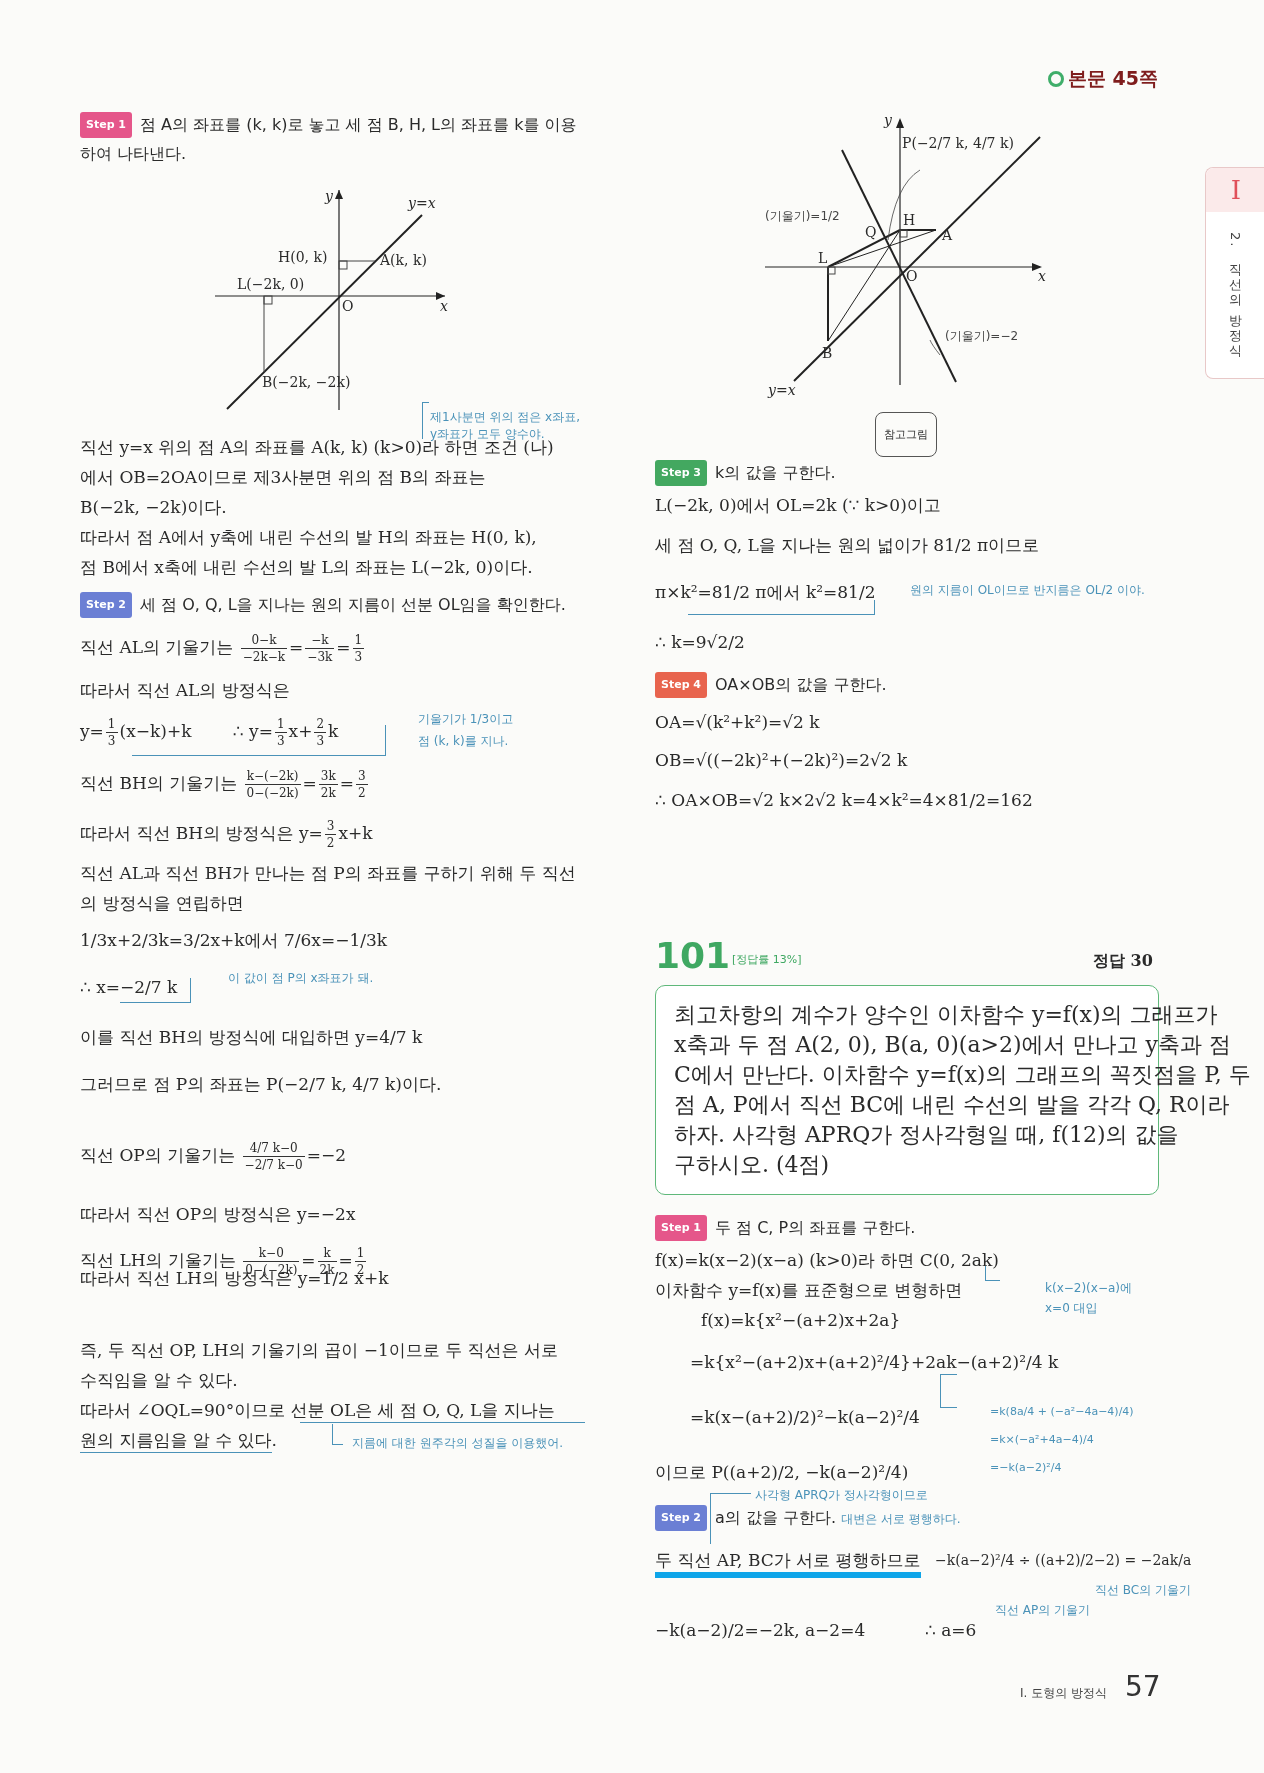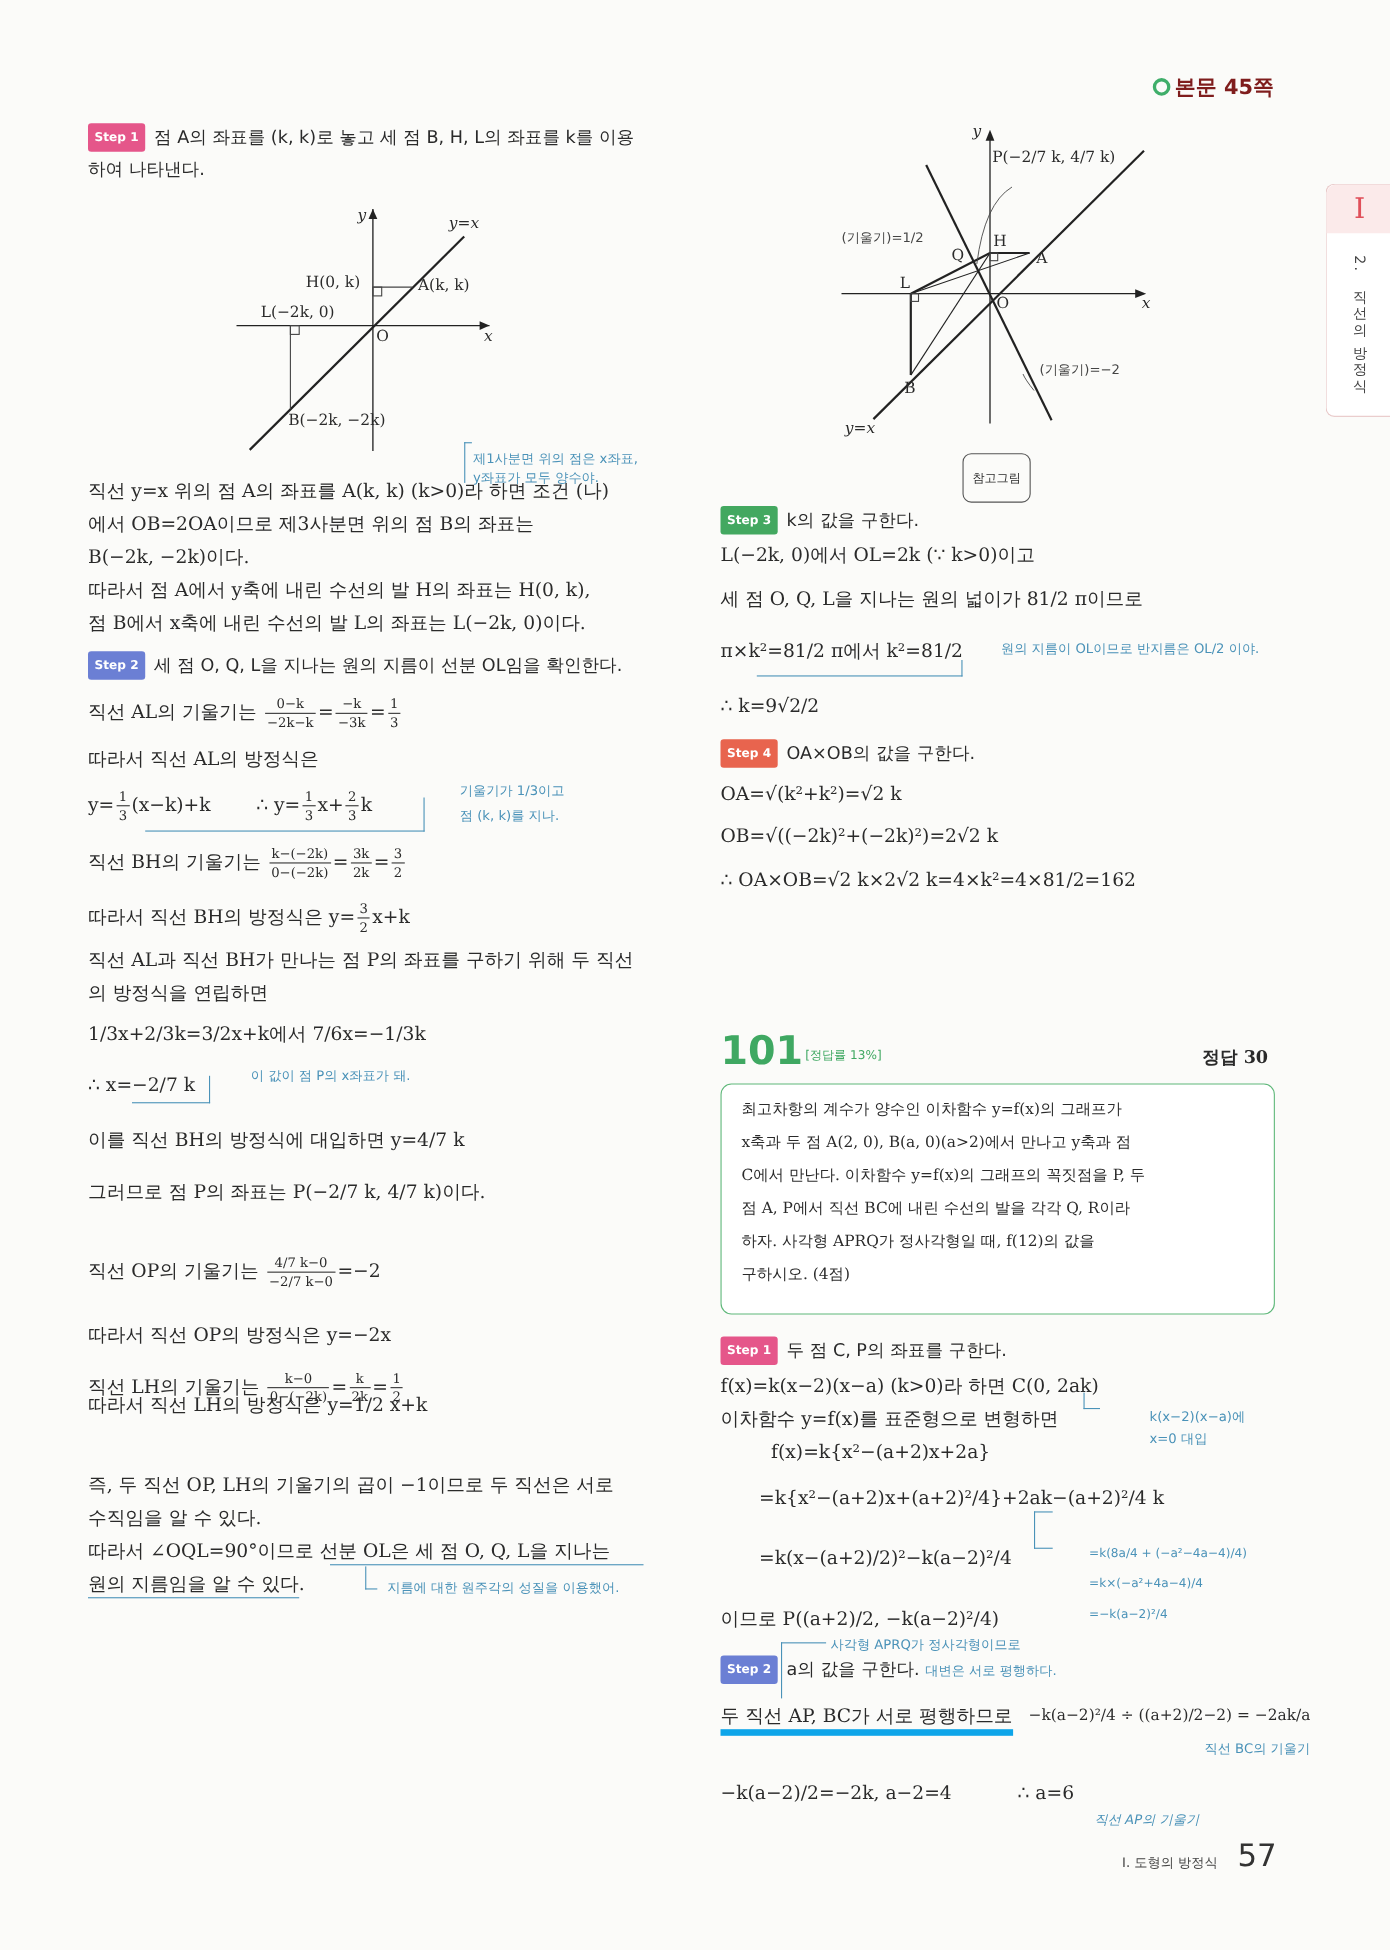--- a/index.html
+++ b/index.html
@@ -14,21 +14,21 @@
   .step.s2 { background:#6b7fd4; }
   .step.s3 { background:#43a860; }
   .step.s4 { background:#e8644e; }
   .note { position:absolute; font-family:"DejaVu Sans", sans-serif; font-size:12px; color:#4a92b8; white-space:nowrap; }
   .frac { display:inline-block; vertical-align:middle; text-align:center; font-size:12px; line-height:16px; margin:0 2px; }
   .frac > span { display:block; padding:0 2px; }
   .frac > span.num { border-bottom:1px solid #333; }
   .i { font-style:italic; }
   .probbox { position:absolute; left:655px; top:985px; width:502px; height:208px; border:1.5px solid #5fb87a;
              border-radius:10px; background:#fff; }
-  .probbox .pl { position:absolute; left:18px; font-size:14px; white-space:nowrap; }
+  .probbox .pl { position:absolute; left:18px; font-size:22px; white-space:nowrap; }
   .sidetab { position:absolute; left:1205px; top:167px; width:60px; height:210px; border:1px solid #e8c8c8;
              border-right:none; border-radius:8px 0 0 8px; background:#fff; }
   .sidetab .hd { height:44px; background:#fbeaea; border-radius:8px 0 0 0; color:#e0505a; font-size:26px;
                  text-align:center; line-height:44px; }
   .vt { writing-mode:vertical-rl; font-family:"DejaVu Sans", sans-serif; font-size:13px; color:#444;
         position:absolute; left:20px; top:64px; letter-spacing:2px; }
 </style>
 </head>
 <body>
 
@@ -223,18 +223,18 @@
 
 <div class="note" style="left:755px;top:1487px;">사각형 APRQ가 정사각형이므로</div>
 <div class="abs" style="left:710px;top:1493px;width:40px;height:50px;border-left:1px solid #4a92b8;border-top:1px solid #4a92b8;"></div>
 <div class="line" style="left:655px;top:1505px;font-family:'DejaVu Sans',sans-serif;font-size:16px;">
   <span class="step s2">Step 2</span><span>a의 값을 구한다.</span>
   <span style="font-size:12px;color:#4a92b8;">대변은 서로 평행하다.</span>
 </div>
 <div class="line" style="left:655px;top:1548px;border-bottom:6px solid #0ea5e9;">두 직선 AP, BC가 서로 평행하므로</div>
 <div class="line" style="left:935px;top:1548px;font-size:14px;">−k(a−2)²/4 ÷ ((a+2)/2−2) = −2ak/a</div>
 <div class="note" style="left:1095px;top:1582px;">직선 BC의 기울기</div>
-<div class="note" style="left:995px;top:1646px;font-style:italic;">직선 AP의 기울기</div>
+<div class="note" style="left:995px;top:1602px;">직선 AP의 기울기</div>
 <div class="line" style="left:655px;top:1618px;">−k(a−2)/2=−2k, a−2=4</div>
 <div class="line" style="left:925px;top:1618px;">∴ a=6</div>
 
 <div class="abs sans" style="left:1020px;top:1685px;font-size:12px;color:#444;">I. 도형의 방정식</div>
 <div class="abs sans" style="left:1125px;top:1670px;font-size:28px;color:#333;">57</div>
 
 </body></html>

